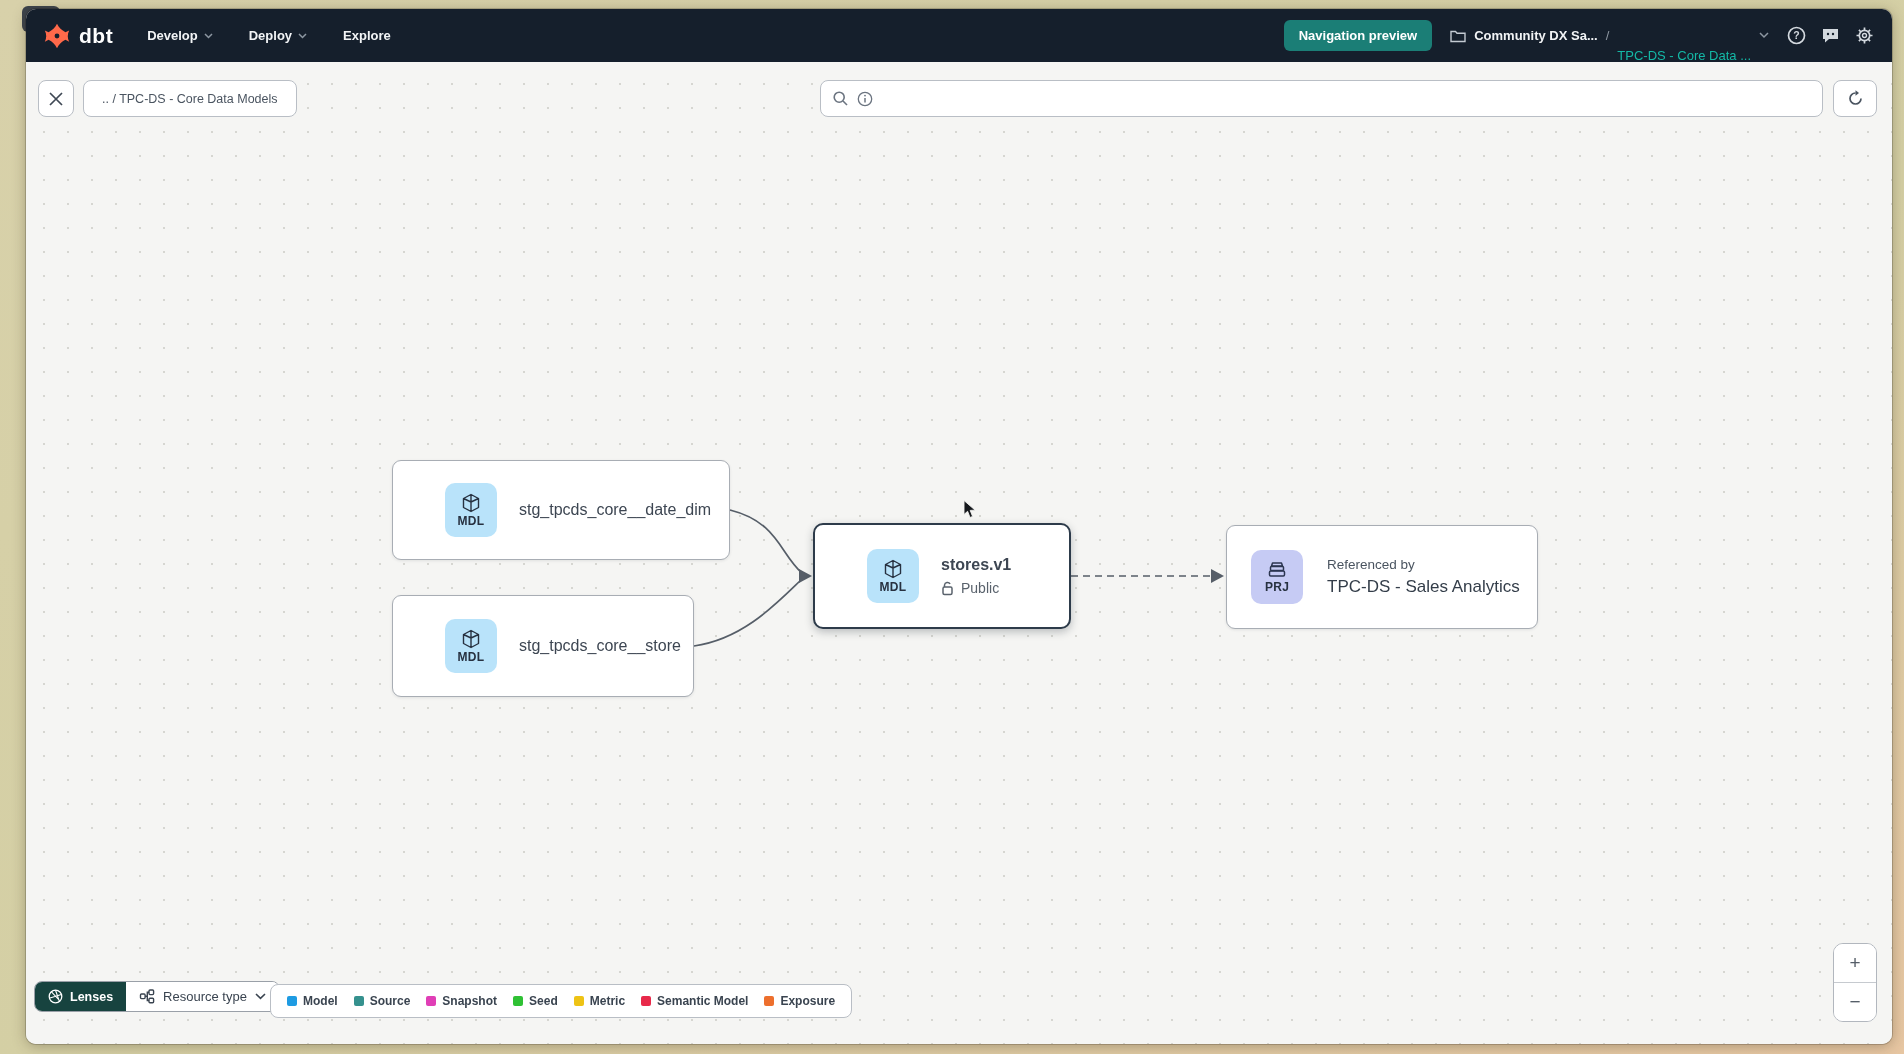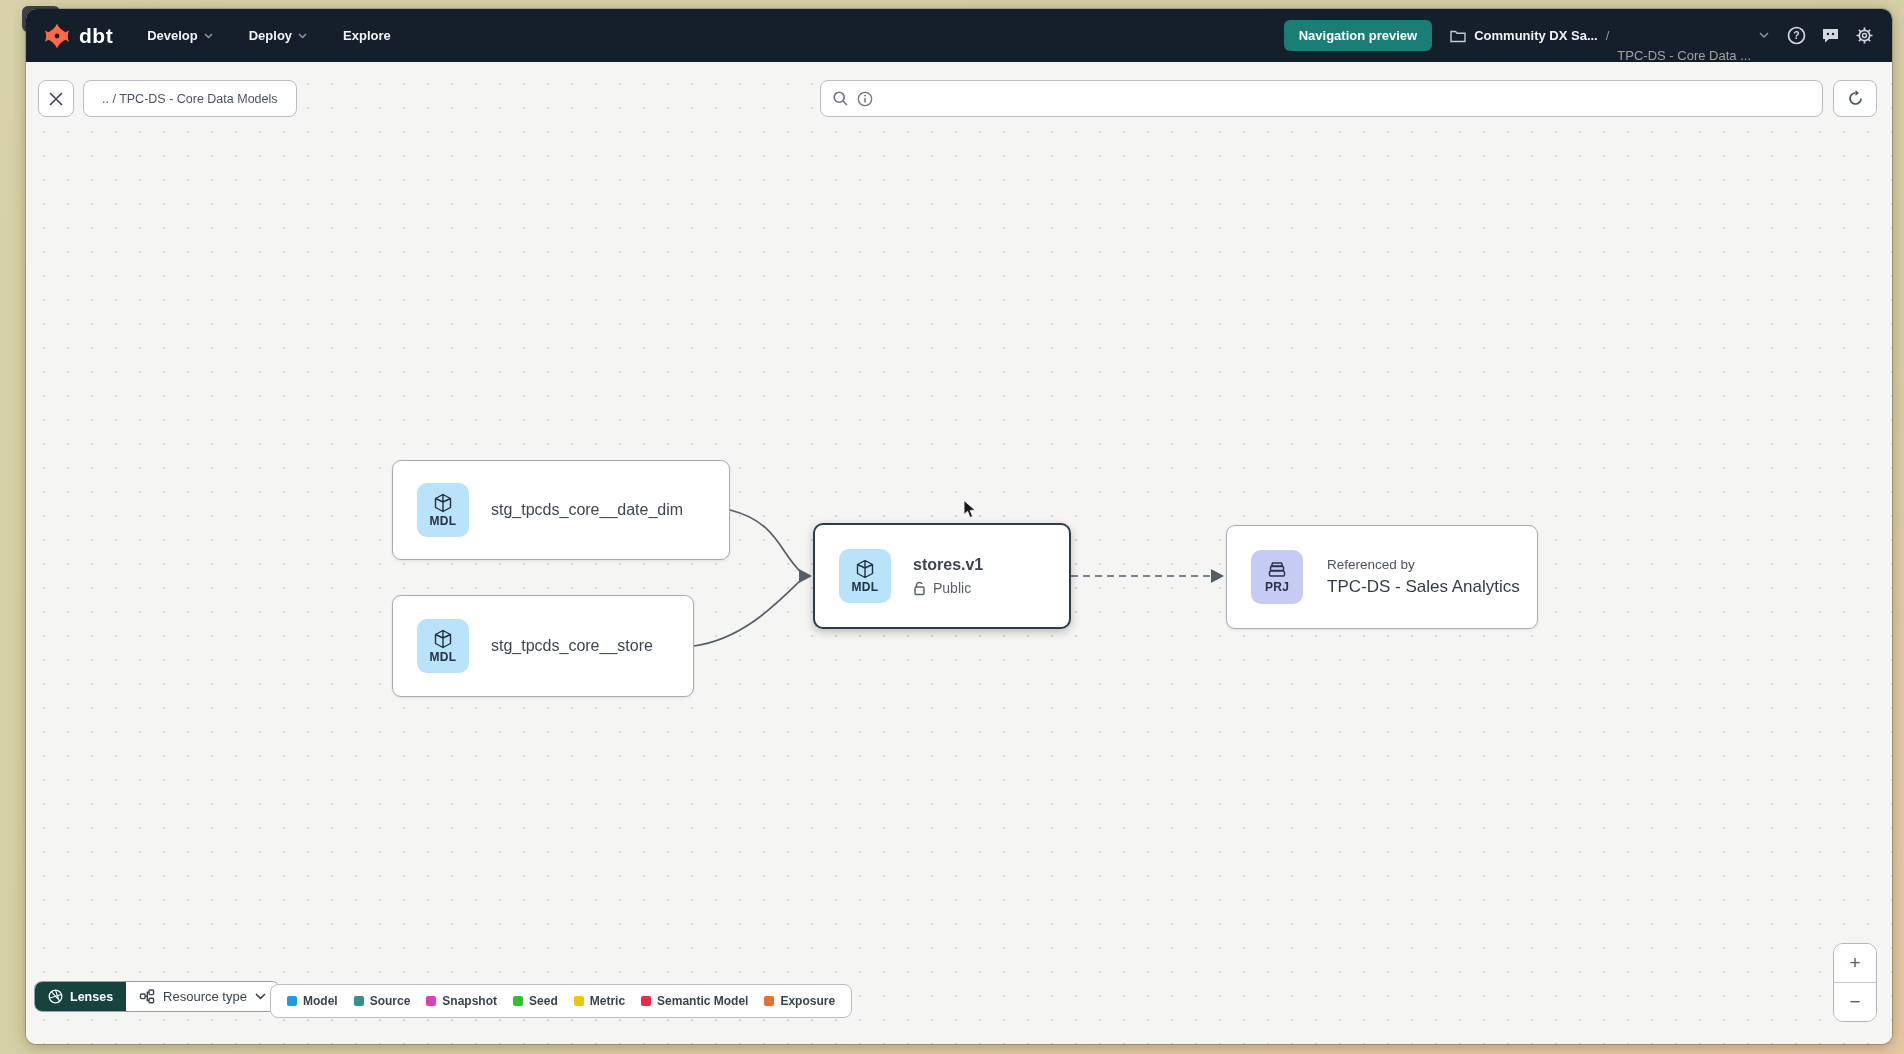--- a/index.html
+++ b/index.html
@@ -27,21 +27,21 @@
   .nav-links { display:flex; align-items:flex-end; gap:36px; }
   .nav-link { display:flex; align-items:center; gap:6px; font-size:13px; font-weight:bold;
     color:#f2f4f6; cursor:pointer; }
   .nav-link .chev { color:#8d97a2; }
   .nav-right { margin-left:auto; display:flex; align-items:center; gap:18px; }
   .preview-btn { background:#1b7e76; color:#fff; font-size:13px; font-weight:bold;
     padding:8px 15px; border:none; border-radius:6px; cursor:pointer; }
   .crumb { display:flex; align-items:center; gap:8px; font-size:13px; white-space:nowrap; }
   .crumb .proj { font-weight:bold; color:#f2f4f6; }
   .crumb .sep { color:#8d97a2; }
-  .crumb .sect { color:#a3a3a3;margin-top:40px; }
+  .crumb .sect { color:#14b8a6;margin-top:40px; }
   .nav-icons { display:flex; align-items:center; gap:15px; color:#d3d9df; }
   .nav-icons .ic { width:19px; height:19px; cursor:pointer; display:block; }
 
   
   .canvas { position:relative; width:100%; height:982px; background-color:#f5f5f3;
     background-image:radial-gradient(#d6d6d1 1.1px, transparent 1.3px);
     background-size:24px 24px; background-position:6px 10px; }
 
   
   .tool { position:absolute; background:#fff; border:1px solid #b9bec5; border-radius:8px; }
@@ -57,21 +57,21 @@
     align-items:center; justify-content:center; cursor:pointer; color:#4a5460; }
 
   
   .node { position:absolute; background:#fff; border:1px solid #a8adb4; border-radius:9px;
     display:flex; align-items:center; gap:22px; padding:0 24px;
     box-shadow:0 1px 3px rgba(40,45,55,.10); cursor:pointer; }
   .node.selected { border:2px solid #2d3b4a; border-radius:10px;
     box-shadow:0 3px 8px rgba(30,38,50,.28); }
   .badge { width:52px; height:54px; border-radius:10px; display:flex; flex-direction:column;
     align-items:center; justify-content:center; gap:1px; flex:0 0 auto; }
-  .badge.mdl { background:#b9e3fa; }
+  .badge.mdl { background:#b9e3fa;margin-left:28px; }
   .badge.prj { background:#c6cbf4; }
   .badge .tag { font-size:12px; font-weight:bold; color:#273140; letter-spacing:.3px; }
   .node-title { font-size:16px; color:#3d4652; font-weight:500; white-space:nowrap; }
   .node-sub { display:flex; align-items:center; gap:7px; margin-top:6px; font-size:14px;
     color:#59626c; }
   .node-kicker { font-size:13.5px; color:#4a5460; margin-bottom:5px; }
   .node-title-lg { font-size:17px; color:#333d49; font-weight:500; white-space:nowrap; }
 
   
   .lenses-wrap { position:absolute; left:8px; bottom:32px; height:31px; display:flex;

